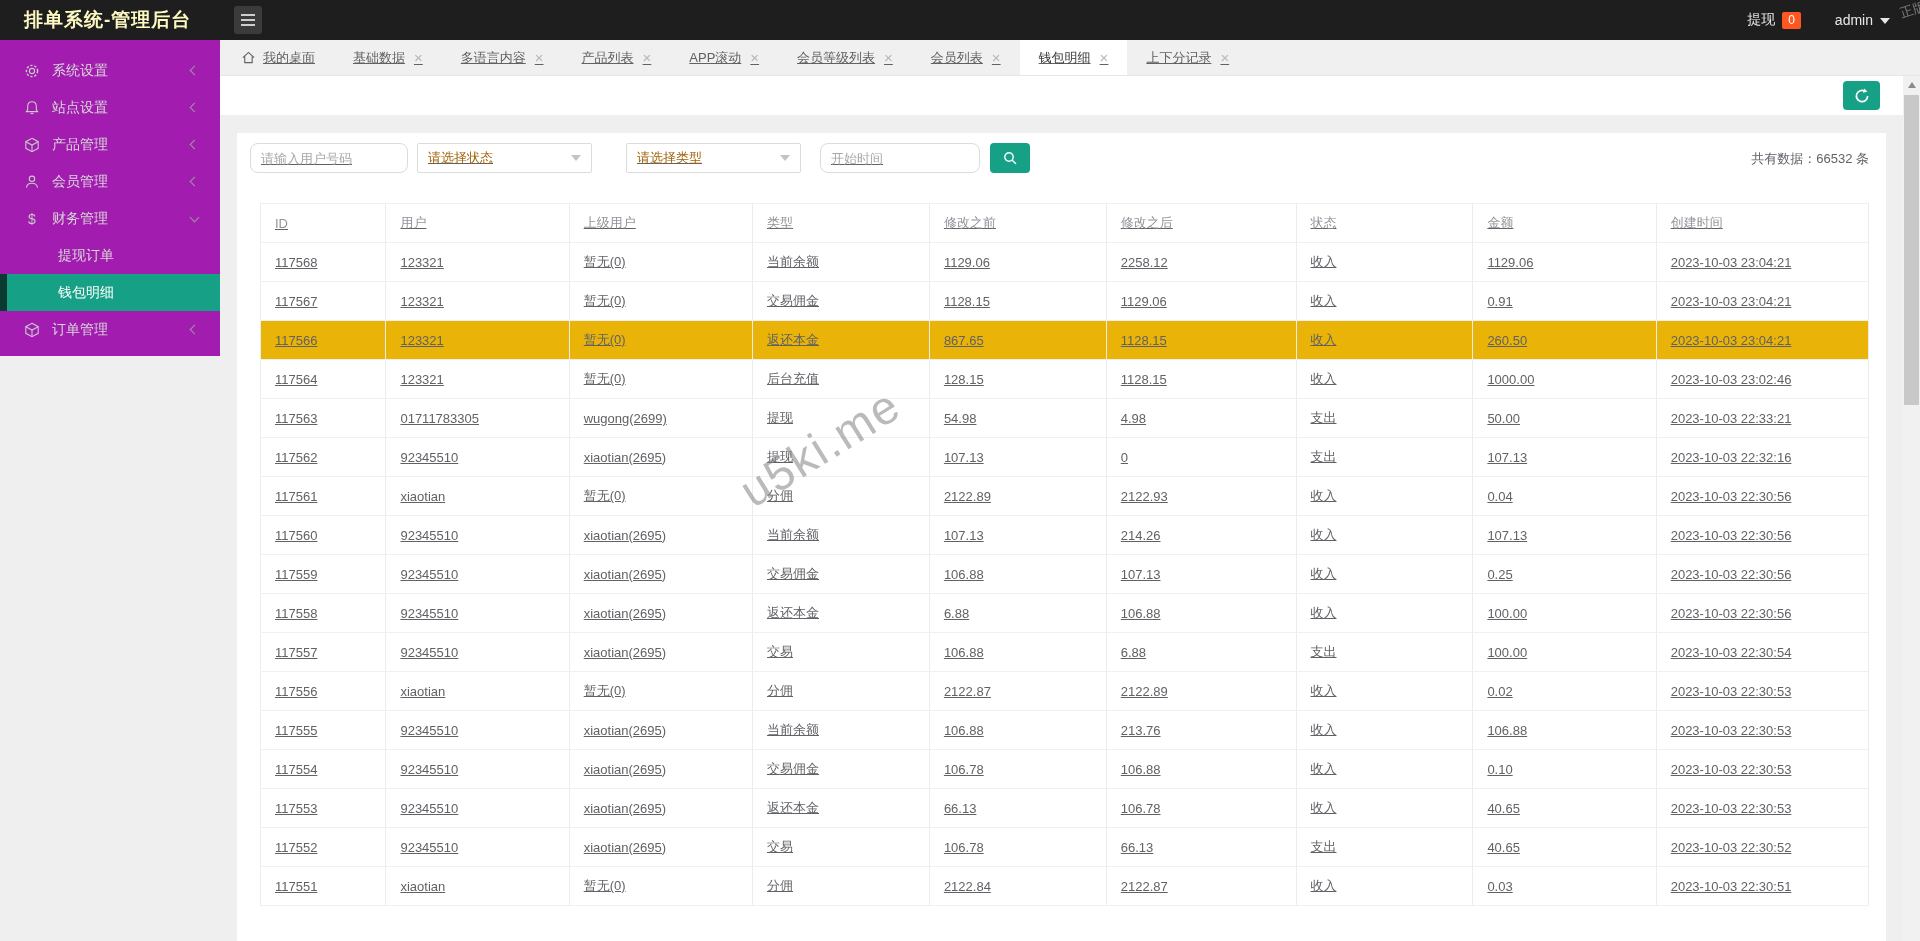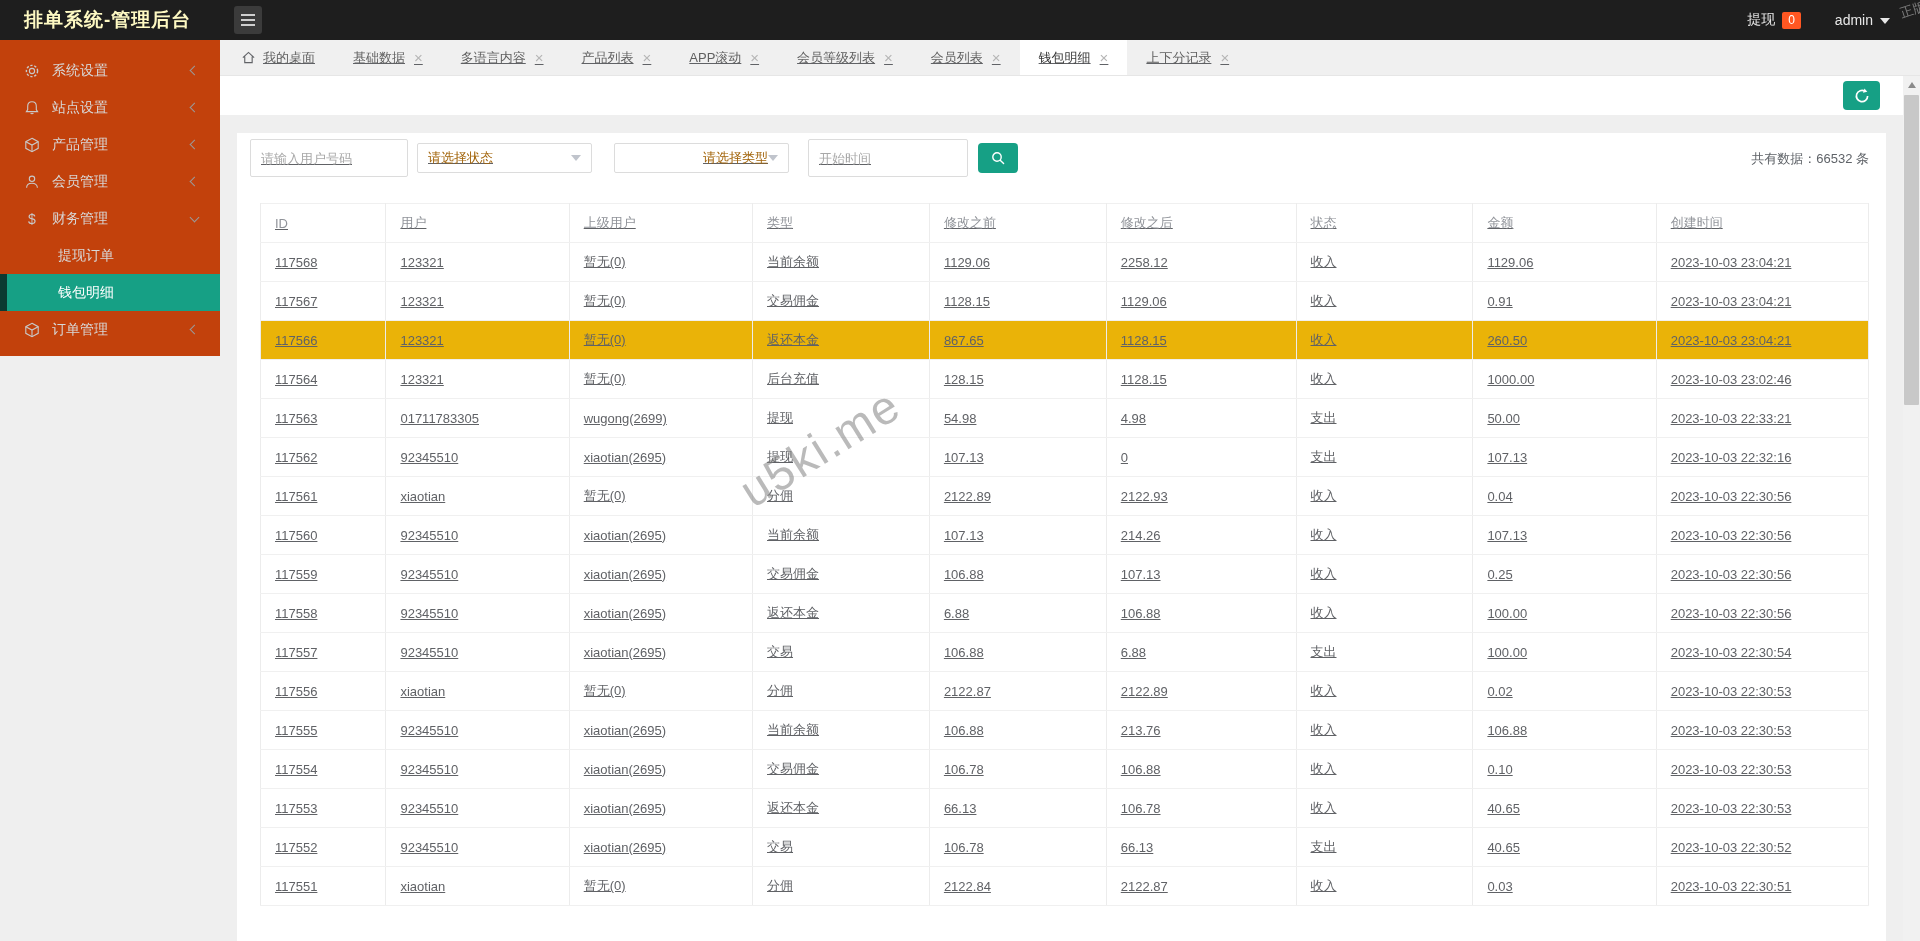--- a/index.html
+++ b/index.html
@@ -39,21 +39,21 @@
     border-top:6px solid #e8e8e8; display:inline-block; margin-top:2px;
   }
   .corner-mark {
     position:absolute; right:-6px; top:1px; color:#8d8d8d; font-size:13px;
     transform:rotate(-18deg); opacity:.85;
   }
 
   
   .sidebar {
     position:absolute; top:40px; left:0; width:220px;
-    background:#c2410c; padding:12px 0 8px 0; z-index:20;
+    background:#a21caf; padding:12px 0 8px 0; z-index:20;
   }
   .side-item {
     height:37px; display:flex; align-items:center; padding:0 22px 0 24px;
     color:#d8d8d8; font-size:14px; cursor:pointer; position:relative;
   }
   .side-icon { width:16px; height:16px; display:inline-flex; align-items:center; justify-content:center; }
   .side-label { margin-left:12px; flex:1; }
   .chev { display:inline-block; width:7px; height:7px; border-left:1px solid #9a9a9a; border-bottom:1px solid #9a9a9a; }
   .chev.left  { transform:rotate(45deg); }
   .chev.down  { transform:rotate(-45deg); margin-top:-3px; }
@@ -85,33 +85,33 @@
     position:absolute; right:40px; top:5px; width:37px; height:29px;
     background:#16a085; border:none; border-radius:4px; cursor:pointer;
     display:flex; align-items:center; justify-content:center;
   }
 
   .content { height:826px; padding:18px 34px 0 17px; background:#efefef; }
   .card { background:#ffffff; height:808px; overflow:hidden; padding-top:10px; position:relative; }
 
   .filter-row { margin:0 17px 0 13px; position:relative; height:30px; display:flex; align-items:center; }
   .f-input {
-    height:38px; border:1px solid #dcdcdc; border-radius:2px; padding:0 10px;
+    height:30px; border:1px solid #dcdcdc; border-radius:8px; padding:0 10px;
     font-size:13px; color:#606266; font-family:inherit; background:#fff; outline:none;
   }
   .f-input::placeholder { color:#a8a8a8; }
   .in-user { width:158px; }
   .in-time { width:160px; margin-left:19px; }
   .f-select {
     height:30px; border:1px solid #dcdcdc; border-radius:2px; background:#fff;
     display:flex; align-items:center; justify-content:space-between;
     padding:0 10px; width:175px; cursor:pointer; color:#a16207;
   }
   .sel-status { margin-left:9px; }
-  .sel-type { margin-left:22px;justify-content:flex-end; }
+  .sel-type { margin-left:34px; }
   .sel-caret {
     width:0; height:0; border-left:5px solid transparent; border-right:5px solid transparent;
     border-top:6px solid #c0c4cc;
   }
   .search-btn {
     margin-left:10px; width:40px; height:30px; background:#16a085; border:none;
     border-radius:4px; cursor:pointer; display:flex; align-items:center; justify-content:center;
   }
   .total { position:absolute; right:0; top:7px; font-size:13px; color:#5f6368; }
 

